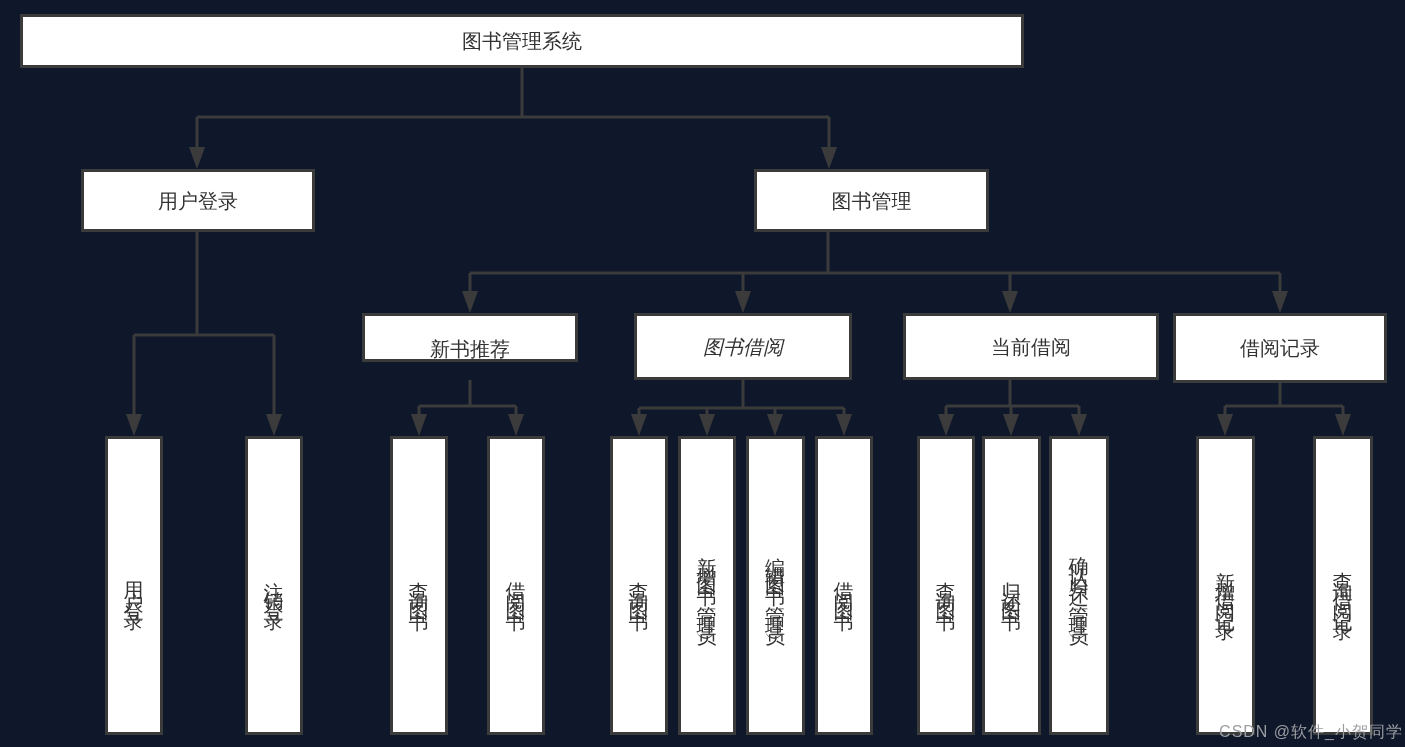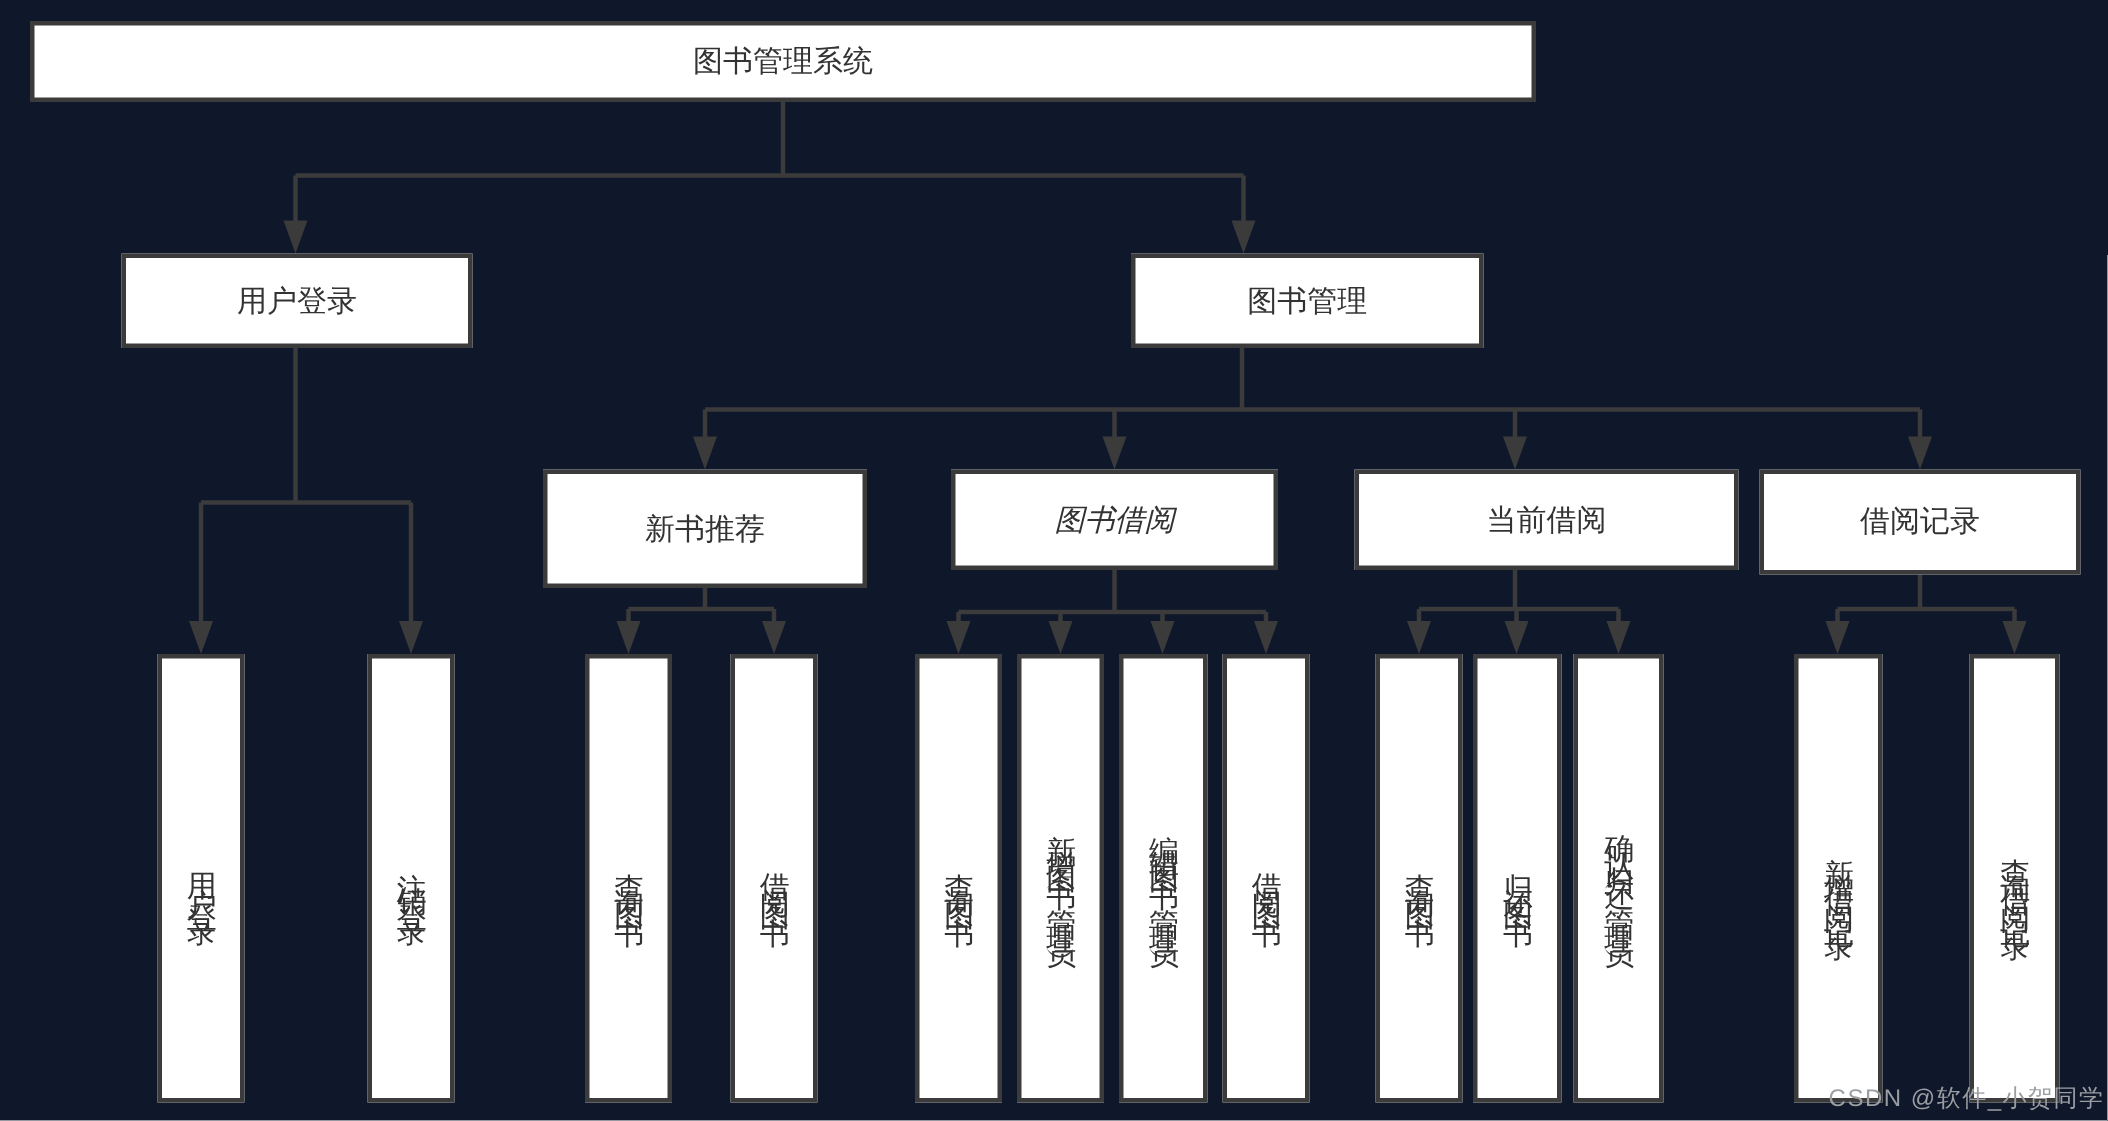--- a/index.html
+++ b/index.html
@@ -32,21 +32,21 @@
   .box.vert span {
     writing-mode: vertical-rl;
     text-orientation: mixed;
     letter-spacing: 10px;
     white-space: nowrap;
   }
   
   .n-root   { left: 20px;  top: 14px;  width: 1004px; height: 54px; }
   .n-login  { left: 81px;  top: 169px; width: 234px;  height: 63px; }
   .n-mgmt   { left: 710px; top: 169px; width: 235px;  height: 63px; margin-left: 44px; }
-  .n-newbk  { left: 362px; top: 313px; width: 216px;  height: 79px; }
+  .n-newbk  { left: 362px; top: 313px; width: 216px;  height: 49px; align-items: flex-end; }
   .n-borrow { left: 634px; top: 313px; width: 218px;  height: 67px; font-style: italic; }
   .n-curr   { left: 903px; top: 313px; width: 256px;  height: 67px; }
   .n-rec    { left: 1173px;top: 313px; width: 214px;  height: 70px; }
   .lf1  { left: 105px;  top: 436px; width: 58px; height: 299px; }
   .lf2  { left: 245px;  top: 436px; width: 58px; height: 299px; }
   .lf3  { left: 390px;  top: 436px; width: 58px; height: 299px; }
   .lf4  { left: 487px;  top: 436px; width: 58px; height: 299px; }
   .lf5  { left: 610px;  top: 436px; width: 58px; height: 299px; }
   .lf6  { left: 678px;  top: 436px; width: 58px; height: 299px; }
   .lf7  { left: 746px;  top: 436px; width: 59px; height: 299px; }

